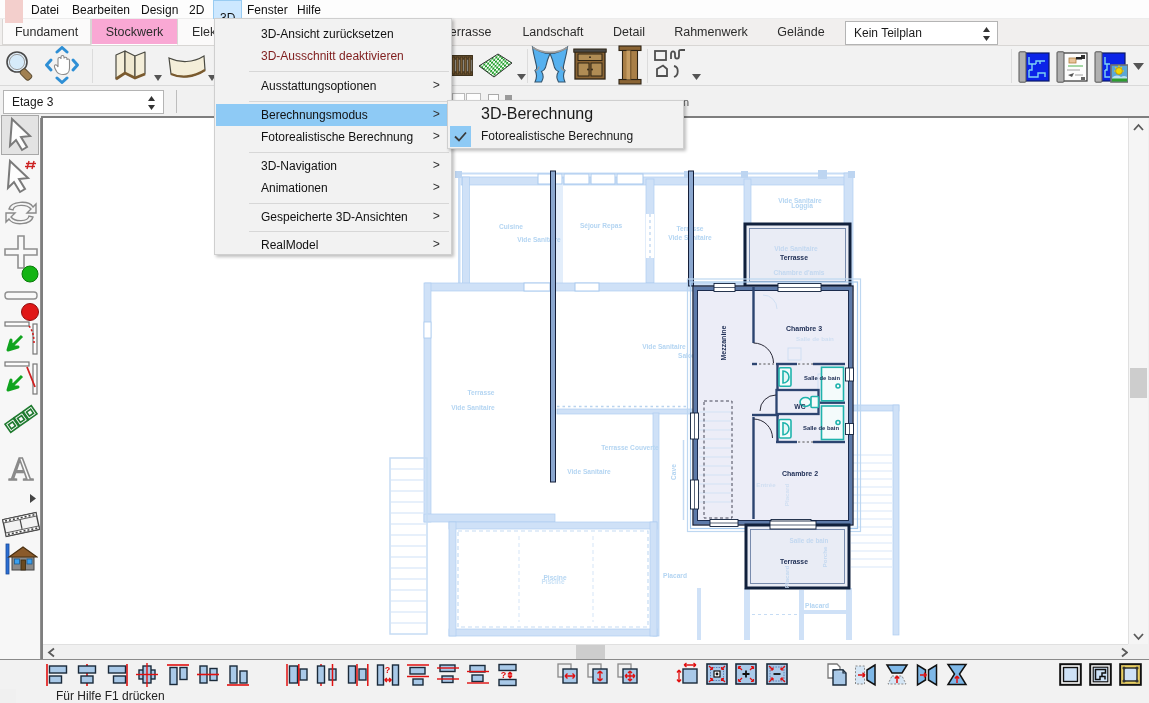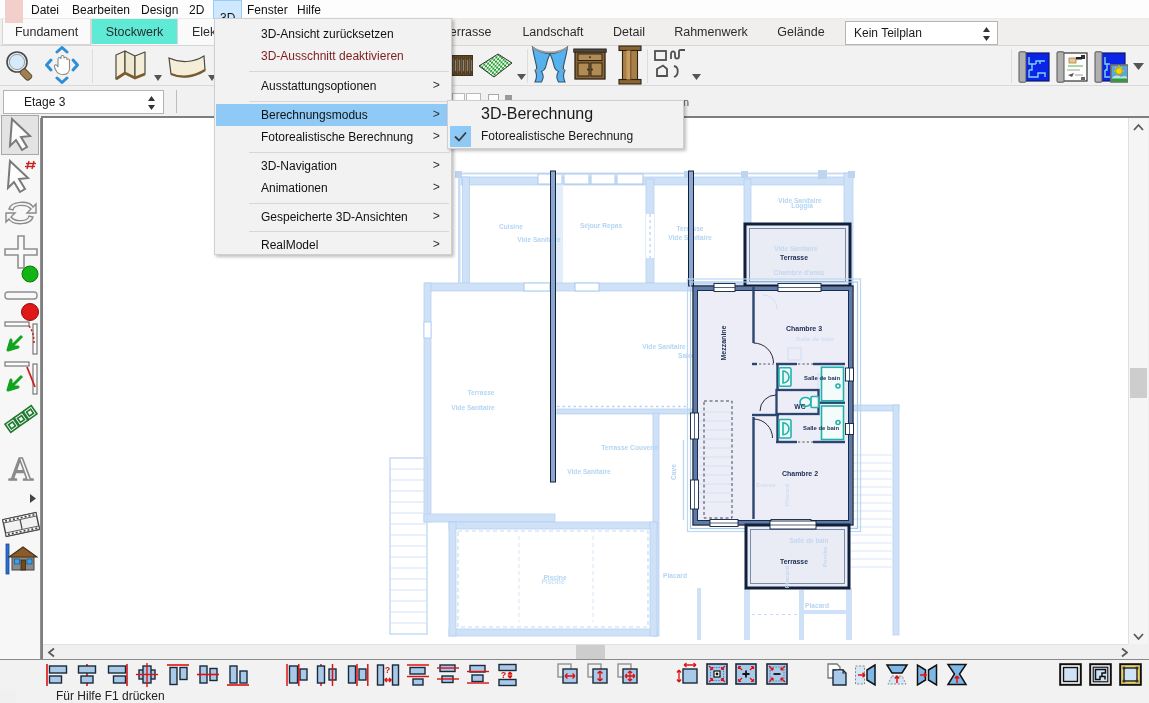--- a/index.html
+++ b/index.html
@@ -36,21 +36,21 @@
 <div class="mi" style="left:31px">Datei</div>
 <div class="mi" style="left:72px">Bearbeiten</div>
 <div class="mi" style="left:141px">Design</div>
 <div class="mi" style="left:189px">2D</div>
 <div class="mi" style="left:213px;top:0;height:19px;line-height:19px;padding:8px 6px;background:#cde8ff;border:1px solid #99ccf2">3D</div>
 <div class="mi" style="left:247px">Fenster</div>
 <div class="mi" style="left:297px">Hilfe</div>
 
 <div class="abs tabbar"></div>
 <div class="tab" style="left:2px;top:19px;width:89px;background:#fbfafa;border:1px solid #d8d6d4;border-top:none">Fundament</div>
-<div class="tab" style="left:91px;top:19px;width:87px;background:#5eead4;border:1px solid #d8d6d4;border-top:none;border-bottom:1px solid #fff;z-index:1">Stockwerk</div>
+<div class="tab" style="left:91px;top:19px;width:87px;background:#f9a8d4;border:1px solid #d8d6d4;border-top:none;border-bottom:1px solid #fff;z-index:1">Stockwerk</div>
 <div class="tab" style="left:178px;top:19px;width:80px;background:#fbfafa;border-right:1px solid #d8d6d4;text-align:left;padding-left:14px">Elektro</div>
 <div class="tab" style="left:430px;top:19px;width:75px">Terrasse</div>
 <div class="tab" style="left:512px;top:19px;width:82px">Landschaft</div>
 <div class="tab" style="left:605px;top:19px;width:48px">Detail</div>
 <div class="tab" style="left:670px;top:19px;width:82px">Rahmenwerk</div>
 <div class="tab" style="left:770px;top:19px;width:62px">Gelände</div>
 <div class="combo" style="left:845px;top:21px;width:153px;height:24px;line-height:22px;font-size:12px;padding-left:8px">Kein Teilplan
   <svg class="abs" style="right:6px;top:4px" width="9" height="16" viewBox="0 0 9 16">
       <path d="M4.5 1 L8 6 L1 6 Z" fill="#333"></path>
       <path d="M4.5 15 L8 10 L1 10 Z" fill="#333"></path>
@@ -208,21 +208,21 @@
         </g>
     <path d="M18 27 C21 24 24 24 27 26 C29 24.5 31 24.5 33 26 L33 30 L18 30 Z" fill="#bde0f0"></path>
     <rect x="18" y="27.5" width="15" height="3" fill="#2e9e2e"></rect>
   </g>
 </svg>
 <svg class="abs" style="left:1133px;top:63px" width="11" height="7" viewBox="0 0 11 7">
       <path d="M0 0 L11 0 L5.5 7 Z" fill="#555"></path>
     </svg>
 </div>
 
-<div class="combo" style="left:3px;top:90px;width:161px;height:24px;line-height:22px;font-size:12px;padding-left:20px">Etage 3
+<div class="combo" style="left:3px;top:90px;width:161px;height:24px;line-height:22px;font-size:12px;padding-left:8px">Etage 3
   <svg class="abs" style="right:7px;top:4px" width="9" height="16" viewBox="0 0 9 16">
       <path d="M4.5 1 L8 6 L1 6 Z" fill="#333"></path>
       <path d="M4.5 15 L8 10 L1 10 Z" fill="#333"></path>
     </svg>
 </div>
 <div class="abs" style="left:176px;top:90px;width:1px;height:23px;background:#bdbdbd"></div>
 
 <div class="abs" style="left:452px;top:93px;width:13px;height:9px;background:#fdfdfd;border:1px solid #b9b9b9"></div>
 <div class="abs" style="left:466px;top:93px;width:15px;height:9px;background:#fdfdfd;border:1px solid #b9b9b9"></div>
 <div class="abs" style="left:488px;top:94px;width:11px;height:8px;background:#fdfdfd;border:1px solid #a9a9a9"></div>

